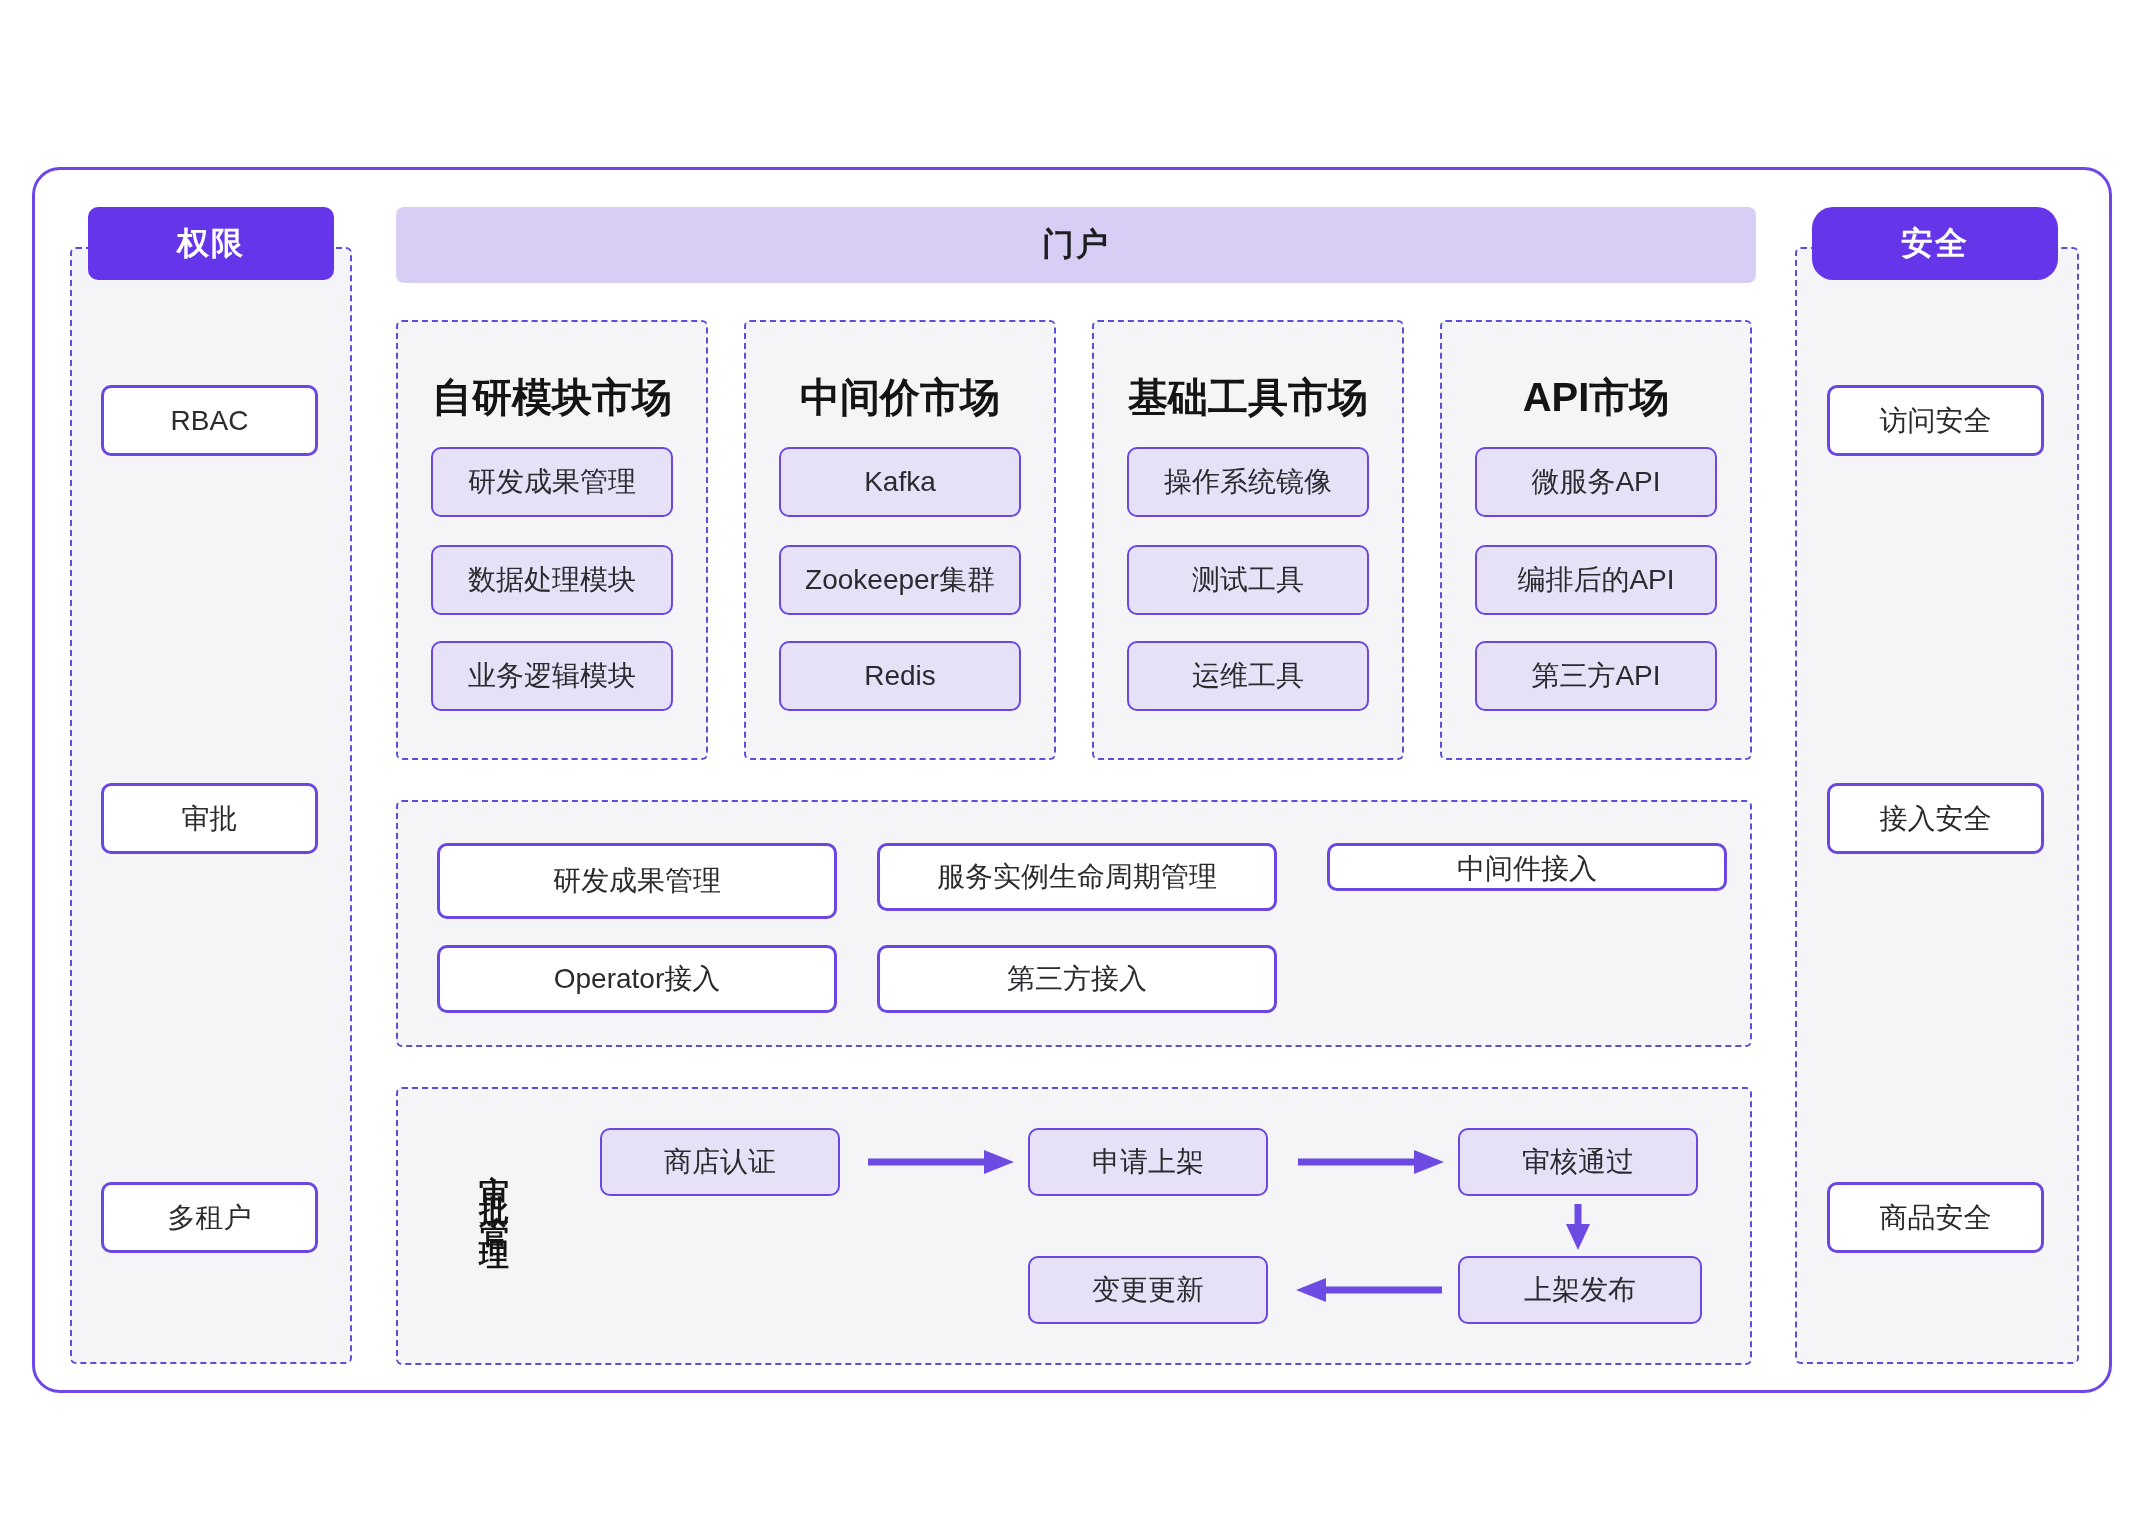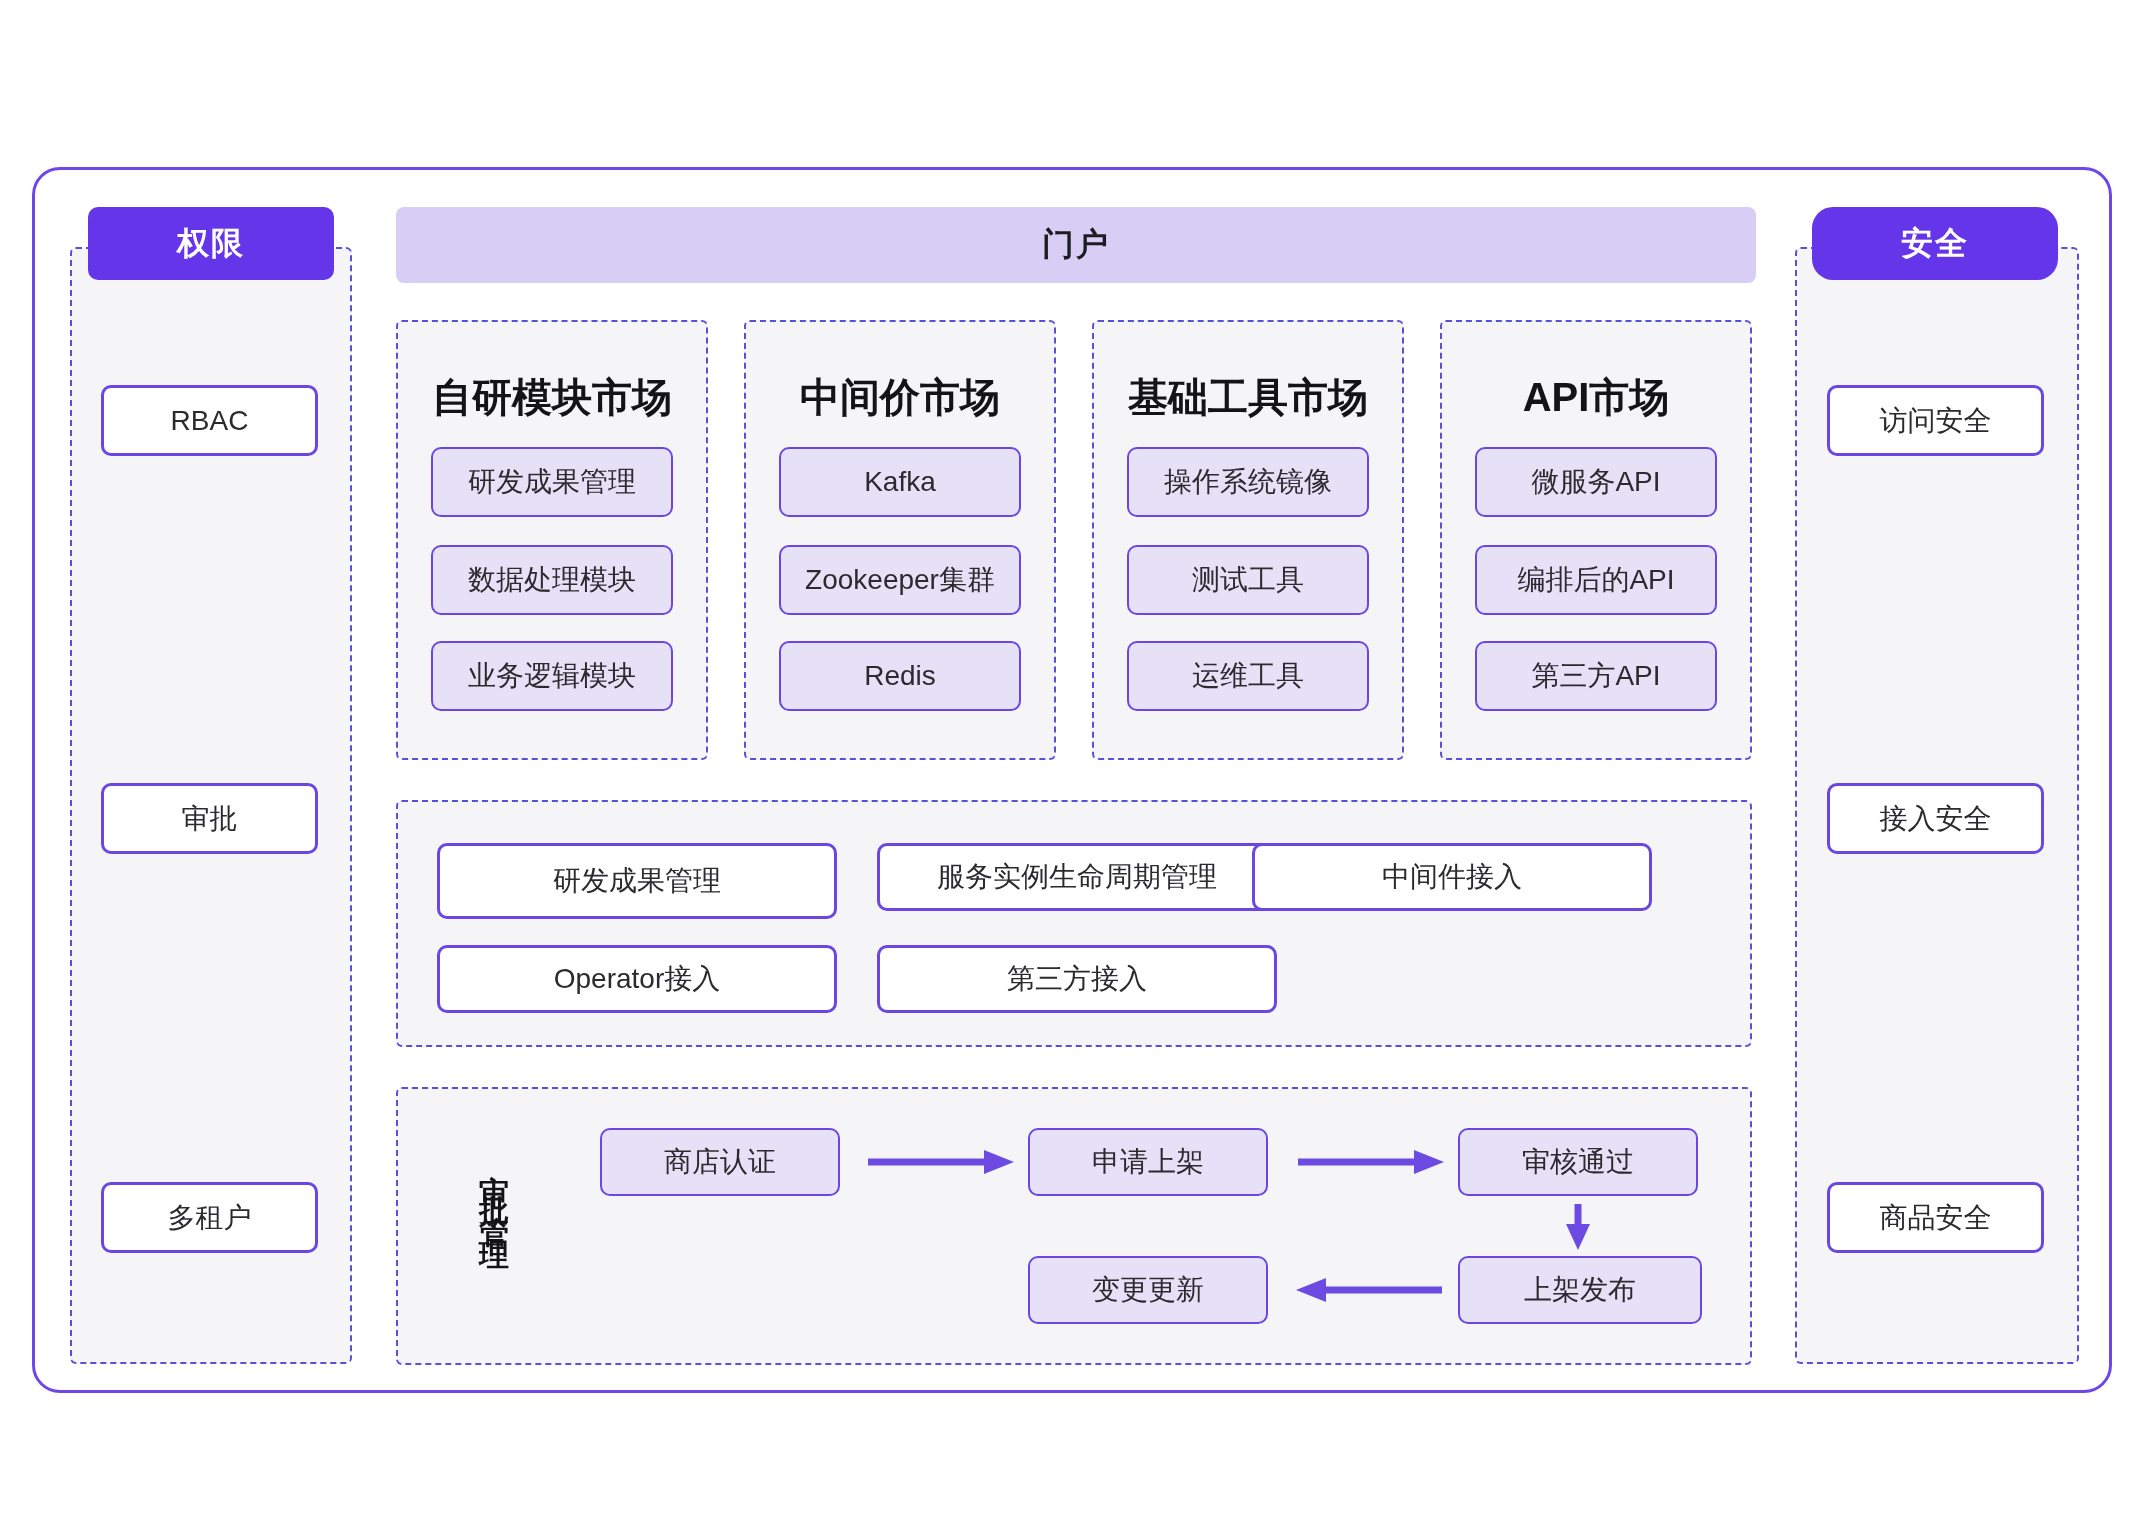--- a/index.html
+++ b/index.html
@@ -138,21 +138,21 @@
     </div>
   </div>
 
   <div class="dashed" style="left:396px;top:800px;width:1352px;height:243px;"></div>
   <div class="wbox" style="left:437px;top:843px;width:400px;height:76px;">
     <span>研发成果管理</span>
   </div>
   <div class="wbox" style="left:877px;top:843px;width:400px;height:68px;">
     <span>服务实例生命周期管理</span>
   </div>
-  <div class="wbox" style="left:1252px;top:843px;width:400px;height:68px;">
+  <div class="wbox" style="left:1327px;top:843px;width:400px;height:48px;align-items:flex-end;">
     <span>中间件接入</span>
   </div>
   <div class="wbox" style="left:437px;top:945px;width:400px;height:68px;">
     <span>Operator接入</span>
   </div>
   <div class="wbox" style="left:877px;top:945px;width:400px;height:68px;">
     <span>第三方接入</span>
   </div>
 
   <div class="dashed" style="left:396px;top:1087px;width:1352px;height:274px;"></div>

